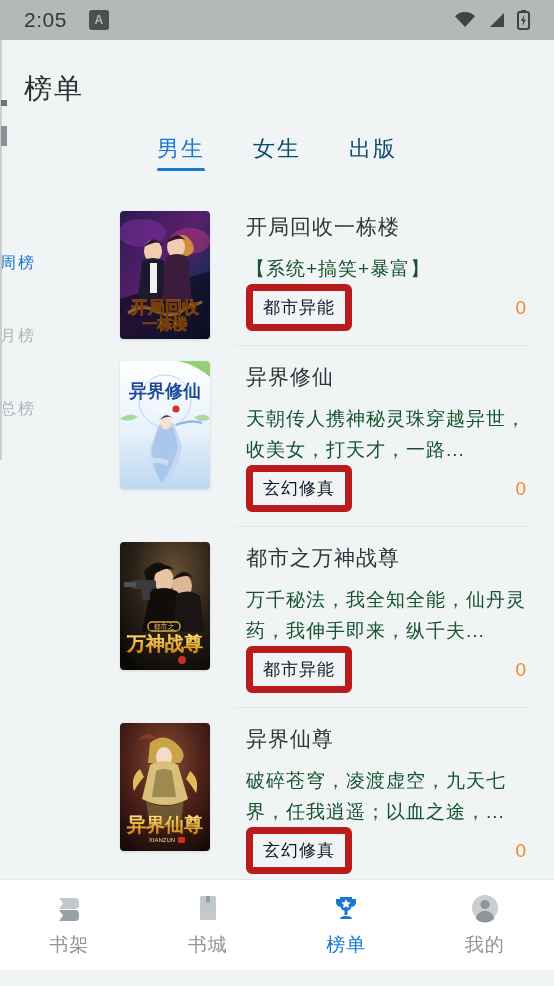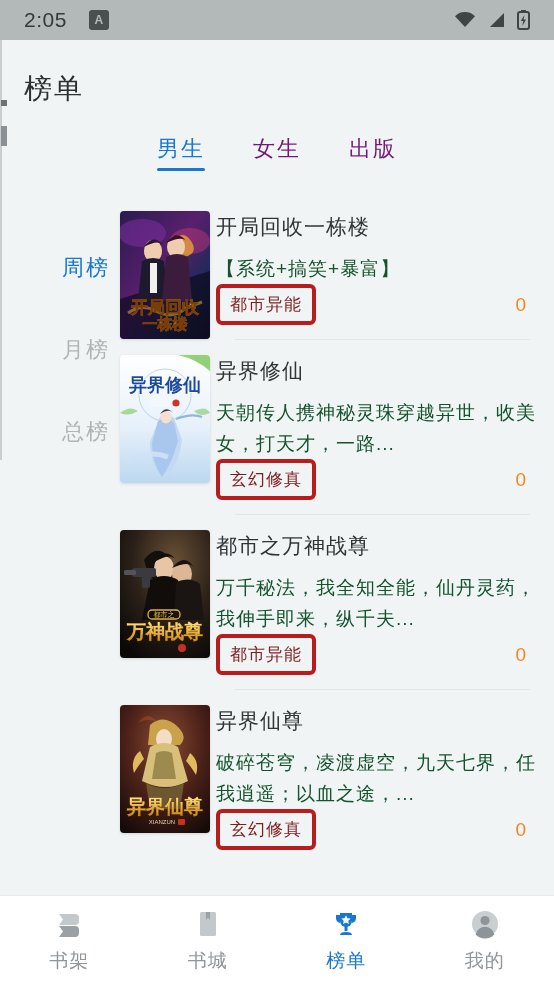--- a/index.html
+++ b/index.html
@@ -34,74 +34,74 @@
   .leftrail .nub.a{ top:60px; height:6px; }
   .leftrail .nub.b{ top:86px; height:20px; background:#8b9092; }
 
   .page-title{
     font-size:28px; color:#2b3032; padding:30px 0 0 24px; letter-spacing:2px;
   }
 
   
   .tabs{ display:flex; justify-content:center; gap:48px; margin-top:26px;font-family:Liberation Mono, monospace; }
   .tab{
-    font-size:22px; color:#701a75; letter-spacing:2px;
+    font-size:22px; color:#0c4a6e; letter-spacing:2px;
     padding-bottom:7px; position:relative; cursor:pointer;
   }
   .tab.active{ color:#1878d0; }
   .tab.active::after{
     content:""; position:absolute; left:0; right:0; bottom:0;
     height:3px; background:#1878d0; border-radius:2px;
   }
 
   
   .content{ display:flex; margin-top:24px; height:698px; }
 
   .sidenav{ width:110px; flex:0 0 110px; padding-top:32px; }
   .sidenav-item{
-    font-size:22px; color:#aeb4b7; letter-spacing:2px;
-    text-align:right; padding:26px 0; cursor:pointer;
+    font-size:16px; color:#aeb4b7; letter-spacing:2px;
+    text-align:left; padding:26px 0; cursor:pointer;
   }
   .sidenav-item.active{ color:#1878d0; }
 
   .booklist{ flex:1; overflow:hidden; padding-right:10px; }
 
   .book{
     display:flex; padding:16px 0 0 10px; position:relative;
   }
   .book + .book::before{
     content:""; position:absolute; top:0; left:125px; right:14px;
     height:1px; background:#e2e7e8;
   }
 
   .cover{
     width:90px; height:128px; flex:0 0 90px; border-radius:4px;
     overflow:hidden; position:relative; box-shadow:0 1px 3px rgba(0,0,0,.12);
   }
   .cover svg{ display:block; width:100%; height:100%; }
 
-  .binfo{ flex:1; padding-left:6px; display:flex; flex-direction:column; min-width:0; }
+  .binfo{ flex:1; padding-left:36px; display:flex; flex-direction:column; min-width:0; }
   .btitle{
     font-size:21px; color:#2f3436; letter-spacing:1px; margin-top:2px;
     white-space:nowrap; overflow:hidden; text-overflow:ellipsis;
   }
   .bdesc{
     font-size:19px; color:#14532d; line-height:31px; letter-spacing:1px;
     margin-top:12px; max-height:62px; overflow:hidden;
   }
   .bfoot{ margin-top:auto; display:flex; align-items:center; padding-bottom:14px; }
   .chip{
-    border:4px solid #b91c1c; color:#7f1d1d; font-size:17px;
+    border:7px solid #b91c1c; color:#0f172a; font-size:17px;
     border-radius:6px; padding:5px 10px; letter-spacing:1px;
   }
   .count{ margin-left:auto; color:#f5851f; font-size:19px; padding-right:18px; }
 
   
   .bottomnav{
-    position:absolute; left:0; right:0; bottom:0; height:91px;
+    position:absolute; left:0; right:0; bottom:16px; height:91px;
     background:#fff; border-top:1px solid #e6eaeb;
     display:flex; align-items:center;
   }
   .navitem{
     flex:1; display:flex; flex-direction:column; align-items:center;
     gap:9px; cursor:pointer;
   }
   .navitem .label{ font-size:19px; color:#8f9598; letter-spacing:1px; }
   .navitem.active .label{ color:#1878d0; }
   .navicon{ width:30px; height:30px; display:block; }

